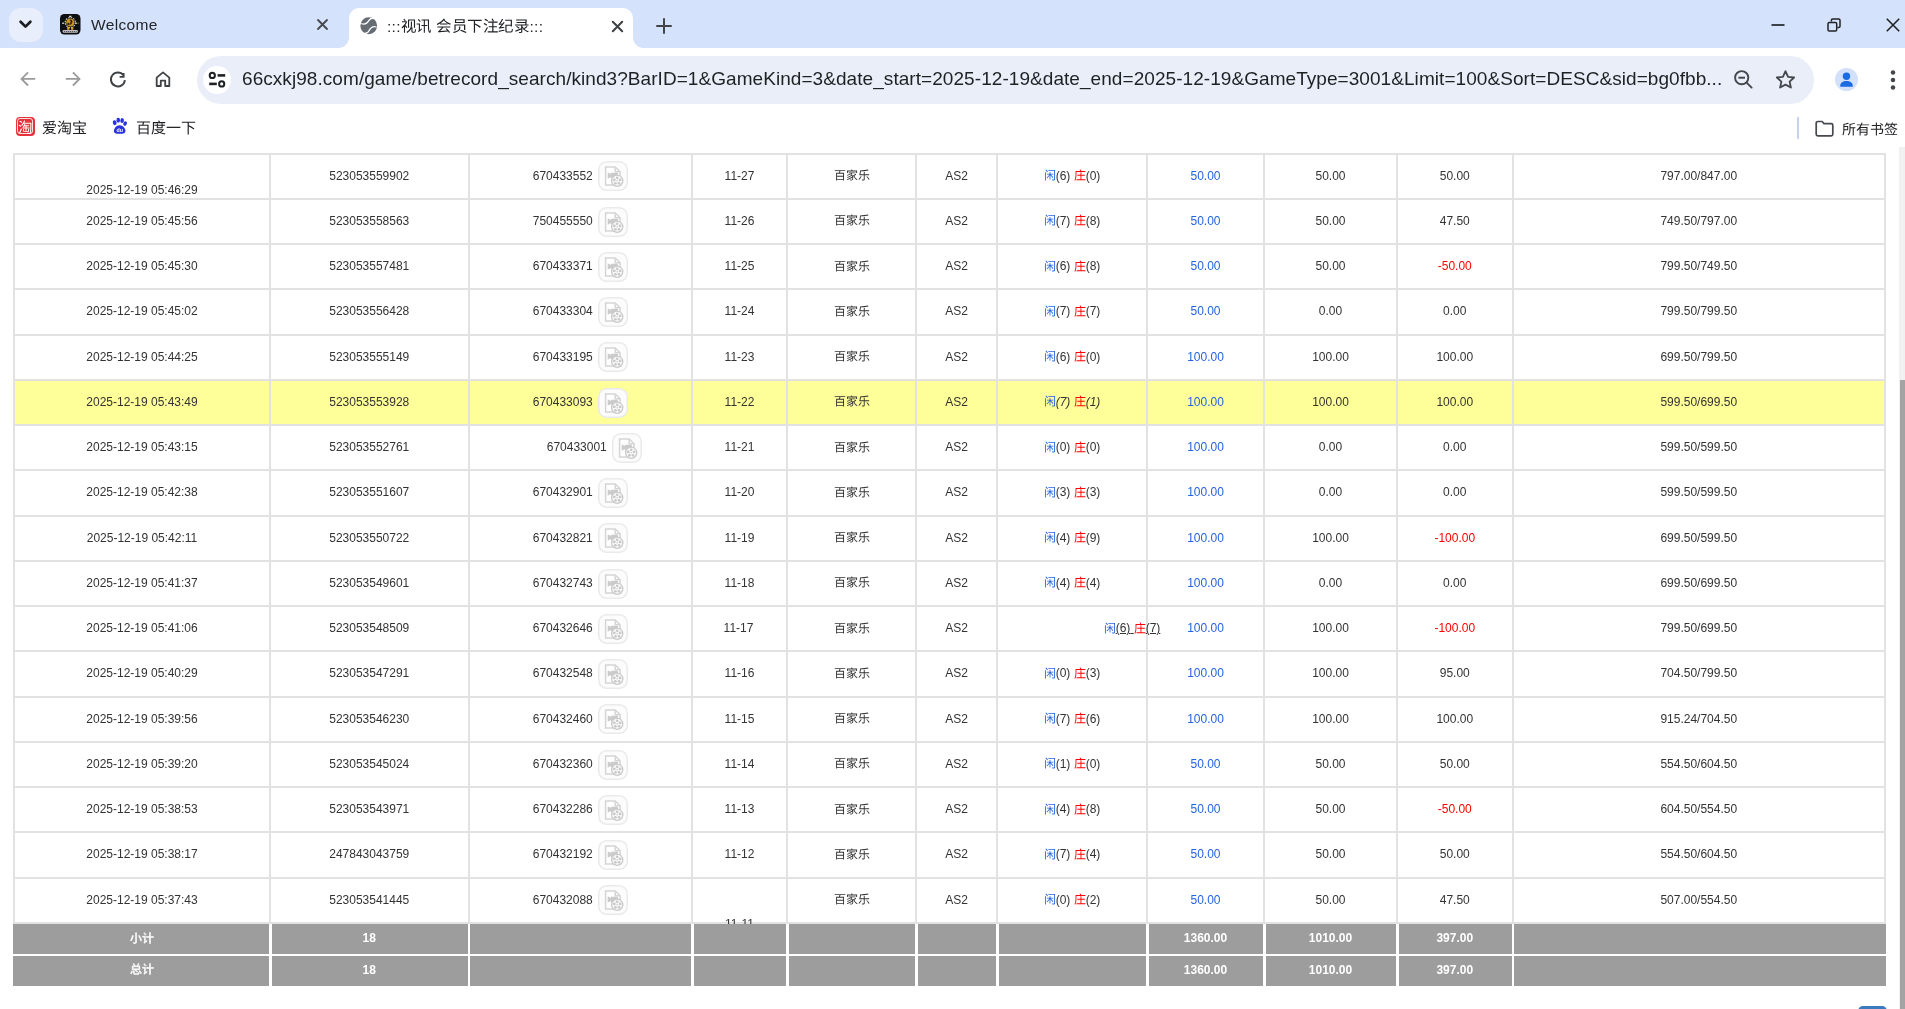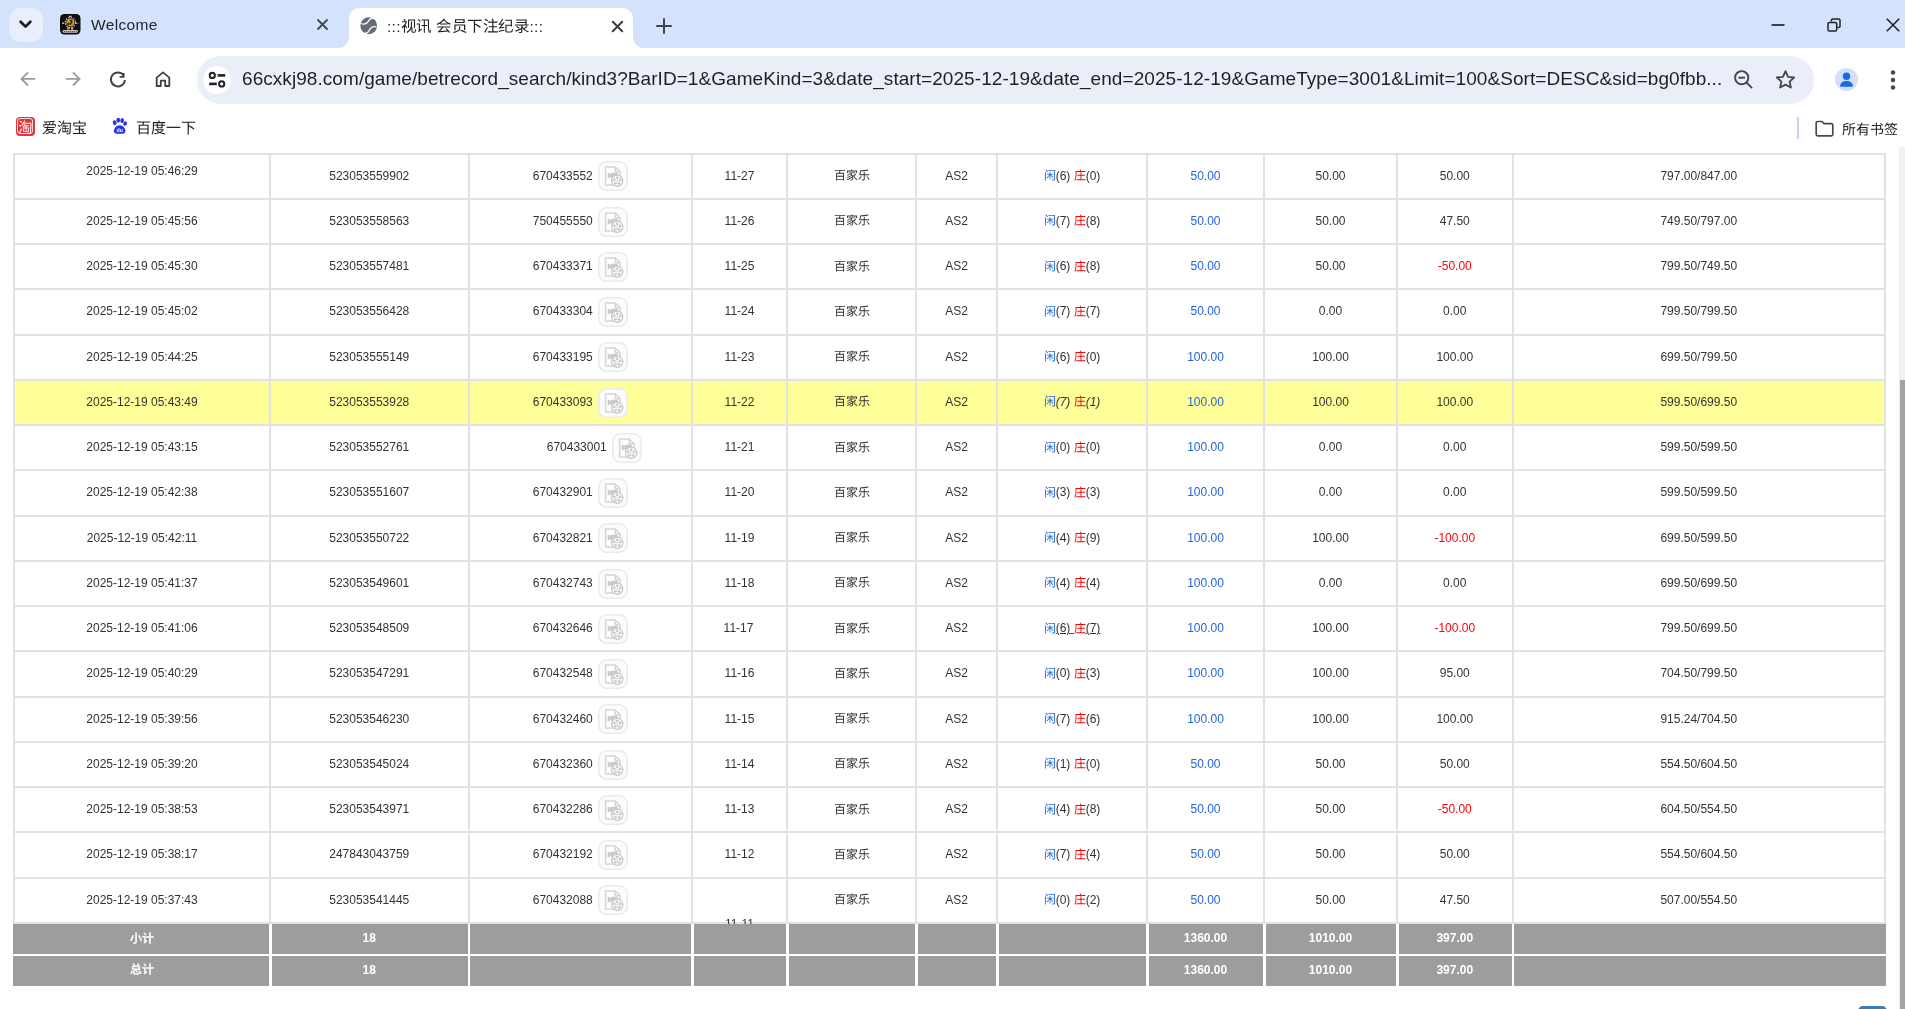--- a/index.html
+++ b/index.html
@@ -260,21 +260,21 @@
 <div class="abs" style="left:467.5px;top:152.5px;width:2px;height:771.25px;background:#e2e2e2"></div>
 <div class="abs" style="left:691px;top:152.5px;width:2px;height:771.25px;background:#e2e2e2"></div>
 <div class="abs" style="left:786px;top:152.5px;width:2px;height:771.25px;background:#e2e2e2"></div>
 <div class="abs" style="left:915px;top:152.5px;width:2px;height:771.25px;background:#e2e2e2"></div>
 <div class="abs" style="left:996px;top:152.5px;width:2px;height:771.25px;background:#e2e2e2"></div>
 <div class="abs" style="left:1146px;top:152.5px;width:2px;height:771.25px;background:#e2e2e2"></div>
 <div class="abs" style="left:1263px;top:152.5px;width:2px;height:771.25px;background:#e2e2e2"></div>
 <div class="abs" style="left:1396px;top:152.5px;width:2px;height:771.25px;background:#e2e2e2"></div>
 <div class="abs" style="left:1511.5px;top:152.5px;width:2px;height:771.25px;background:#e2e2e2"></div>
 <div class="abs" style="left:1884px;top:152.5px;width:2px;height:771.25px;background:#e2e2e2"></div>
-<div class="cell" style="left:15px;top:150px;width:254px;height:37px;line-height:43.25px;">2025-12-19 05:46:29</div>
+<div class="cell" style="left:15px;top:169px;width:254px;height:37px;line-height:43.25px;">2025-12-19 05:46:29</div>
 <div class="cell" style="left:271px;top:154.5px;width:196.5px;height:43.25px;line-height:43.25px;">523053559902</div>
 <div class="cell" style="left:469.5px;top:154.5px;width:221.5px;height:43.25px;line-height:43.25px;"><span style="vertical-align:middle">670433552</span><span style="display:inline-block;vertical-align:middle;margin-left:5px;width:30px;height:30px"><svg class="vid" width="30" height="30" viewBox="0 0 30 30">
 <rect x="0.75" y="0.75" width="28.5" height="28.5" rx="8" fill="#fcfcfc" stroke="#eaeaea" stroke-width="1.5"></rect>
 <path d="M7.6 5.9 h9.6 l4.9 4.9 v13.3 h-14.5 z" fill="#fff" stroke="#d5d5d5" stroke-width="1.5"></path>
 <path d="M17.2 5.9 v4.9 h4.9" fill="none" stroke="#d5d5d5" stroke-width="1.5"></path>
 <path d="M9.7 11.2 l3.1 1.8 v-1.3 h7.1 v5.5 h-7.1 v-1.3 l-3.1 1.8 z" fill="#cbcbcb"></path>
 <circle cx="19.2" cy="19.8" r="5.6" fill="#fafafa" stroke="#c9c9c9" stroke-width="1.3"></circle>
 <circle cx="19.2" cy="16.8" r="1.4" fill="#c9c9c9"></circle>
         <circle cx="16.3" cy="18.9" r="1.4" fill="#c9c9c9"></circle>
 <circle cx="17.4" cy="22.3" r="1.4" fill="#c9c9c9"></circle>
@@ -614,21 +614,21 @@
 </svg></span></div>
 <div class="cell" style="left:693px;top:607px;width:91px;height:43.25px;line-height:43.25px;">11-17</div>
 <div class="cell" style="left:788px;top:607px;width:127px;height:43.25px;line-height:43.25px;"><svg class="cj " style="width:12px;height:12px" aria-hidden="true">
       <use href="#g18"></use>
     </svg><svg class="cj " style="width:12px;height:12px" aria-hidden="true">
       <use href="#g7"></use>
     </svg><svg class="cj " style="width:12px;height:12px" aria-hidden="true">
       <use href="#g2"></use>
     </svg></div>
 <div class="cell" style="left:917px;top:607px;width:79px;height:43.25px;line-height:43.25px;">AS2</div>
-<div class="cell" style="left:998px;top:607px;width:148px;height:31px;line-height:43.25px;text-decoration:underline;"><span style="color:#2463e0"><svg class="cj " style="width:12px;height:12px" aria-hidden="true">
+<div class="cell" style="left:1058px;top:607px;width:148px;height:31px;line-height:43.25px;text-decoration:underline;"><span style="color:#2463e0"><svg class="cj " style="width:12px;height:12px" aria-hidden="true">
         <use href="#g24"></use>
       </svg></span><span>(6)</span> <span style="color:#f00"><svg class="cj " style="width:12px;height:12px" aria-hidden="true">
         <use href="#g9"></use>
       </svg></span><span>(7)</span></div>
 <div class="cell" style="left:1148px;top:607px;width:115px;height:43.25px;line-height:43.25px;color:#2463e0;">100.00</div>
 <div class="cell" style="left:1265px;top:607px;width:131px;height:43.25px;line-height:43.25px;">100.00</div>
 <div class="cell" style="left:1398px;top:607px;width:113.5px;height:43.25px;line-height:43.25px;color:#f00;">-100.00</div>
 <div class="cell" style="left:1513.5px;top:607px;width:370.5px;height:43.25px;line-height:43.25px;">799.50/699.50</div>
 <div class="cell" style="left:15px;top:652.25px;width:254px;height:43.25px;line-height:43.25px;">2025-12-19 05:40:29</div>
 <div class="cell" style="left:271px;top:652.25px;width:196.5px;height:43.25px;line-height:43.25px;">523053547291</div>

